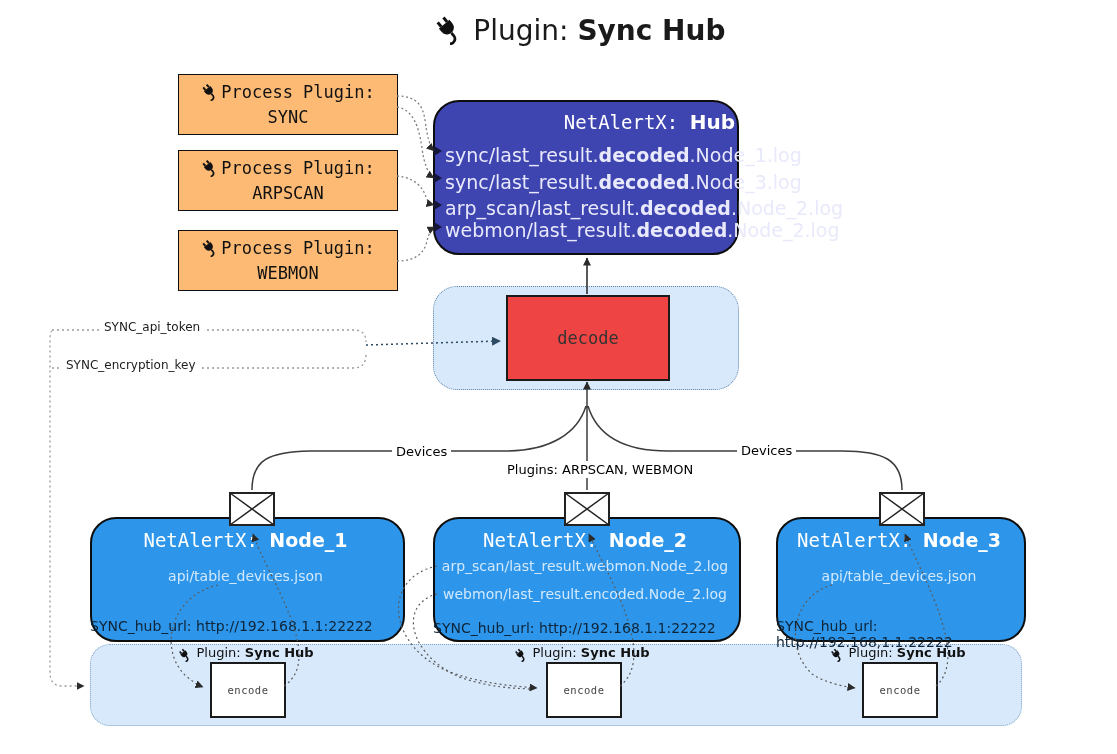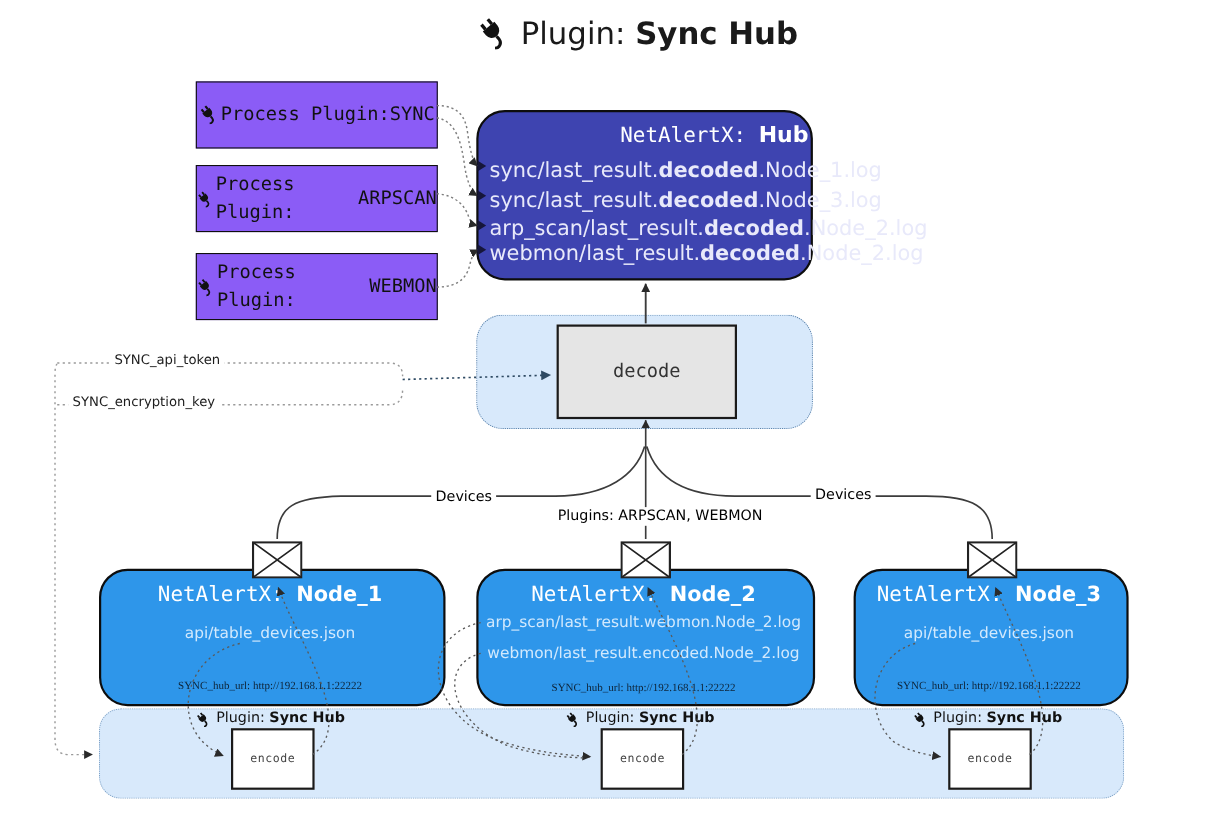--- a/index.html
+++ b/index.html
@@ -5,43 +5,43 @@
   html,body{margin:0;padding:0;background:#fff;}
   #canvas{position:relative;width:1117px;height:754px;background:#fff;
           font-family:"DejaVu Sans","Liberation Sans",sans-serif;overflow:hidden;}
   .abs{position:absolute;}
   .mono{font-family:"DejaVu Sans Mono","Liberation Mono",monospace;}
   
   .title{left:100px;top:14px;width:960px;text-align:center;font-size:28px;color:#1a1a1a;}
   .title .b{font-weight:bold;}
   .plug{display:inline-block;vertical-align:-5px;}
   
-  .pbox{left:178px;width:218px;height:59px;background:#8b5cf6;border:1.5px solid #0f0f0f;
-        display:flex;flex-direction:row;justify-content:center;align-items:center;
+  .pbox{left:178px;width:218px;height:59px;background:#fdba74;border:1.5px solid #0f0f0f;
+        display:flex;flex-direction:column;justify-content:center;align-items:center;
         font-size:17px;color:#111;line-height:1.45;}
   .pbox .row{display:flex;align-items:center;gap:2px;}
   
   .hub-url{left:433px;top:79px;width:302px;text-align:center;font-size:11px;color:#222;}
   .hub{left:433px;top:100px;width:302px;height:151px;background:#3e44b0;
        border:2px solid #0d0d0d;border-radius:26px;}
   .hub-title{left:433px;top:110px;width:302px;text-align:right;font-size:19px;color:#fff;}
   .hub-title .b{font-weight:bold;font-size:20px;font-family:"DejaVu Sans",sans-serif;}
   .hlog{left:445px;width:288px;font-size:19px;color:#e8e9fa;white-space:nowrap;}
   .hlog .b{font-weight:bold;}
   
   .dpanel{left:433px;top:286px;width:304px;height:102px;background:#d8e9fb;
           border:1.5px dotted #5c83ab;border-radius:24px;}
-  .dbox{left:506px;top:295px;width:160px;height:82px;background:#e5e5e5;border:2px solid #1a1a1a;
+  .dbox{left:506px;top:295px;width:160px;height:82px;background:#ef4444;border:2px solid #1a1a1a;
         display:flex;align-items:center;justify-content:center;font-size:17px;color:#333;}
   
   .node{background:#2e96ea;border:2px solid #0d0d0d;border-radius:26px;top:517px;height:121px;}
   .ntitle{font-size:19px;color:#fff;text-align:center;}
   .ntitle .b{font-weight:bold;font-size:19px;font-family:"DejaVu Sans",sans-serif;}
   .nfile{font-size:14px;color:#d2e9fd;text-align:center;white-space:nowrap;}
-  .nurl{font-size:10px;color:#0e2438;text-align:center;font-family:Liberation Serif, serif;}
+  .nurl{font-size:14px;color:#0e2438;}
   
   .strip{left:90px;top:644px;width:930px;height:80px;background:#d8e9fb;
          border:1.5px dotted #7fa2c6;border-radius:20px;}
   .ebox{top:662px;width:72px;height:52px;background:#fff;border:2px solid #1a1a1a;
         display:flex;align-items:center;justify-content:center;font-size:10.5px;
         letter-spacing:.5px;color:#444;}
   .elabel{top:645px;width:170px;text-align:center;font-size:13px;color:#111;white-space:nowrap;}
   .elabel .b{font-weight:bold;}
   
   .clabel{background:#fff;font-size:13px;color:#000000;padding:1px 4px;white-space:nowrap;z-index:6;}

